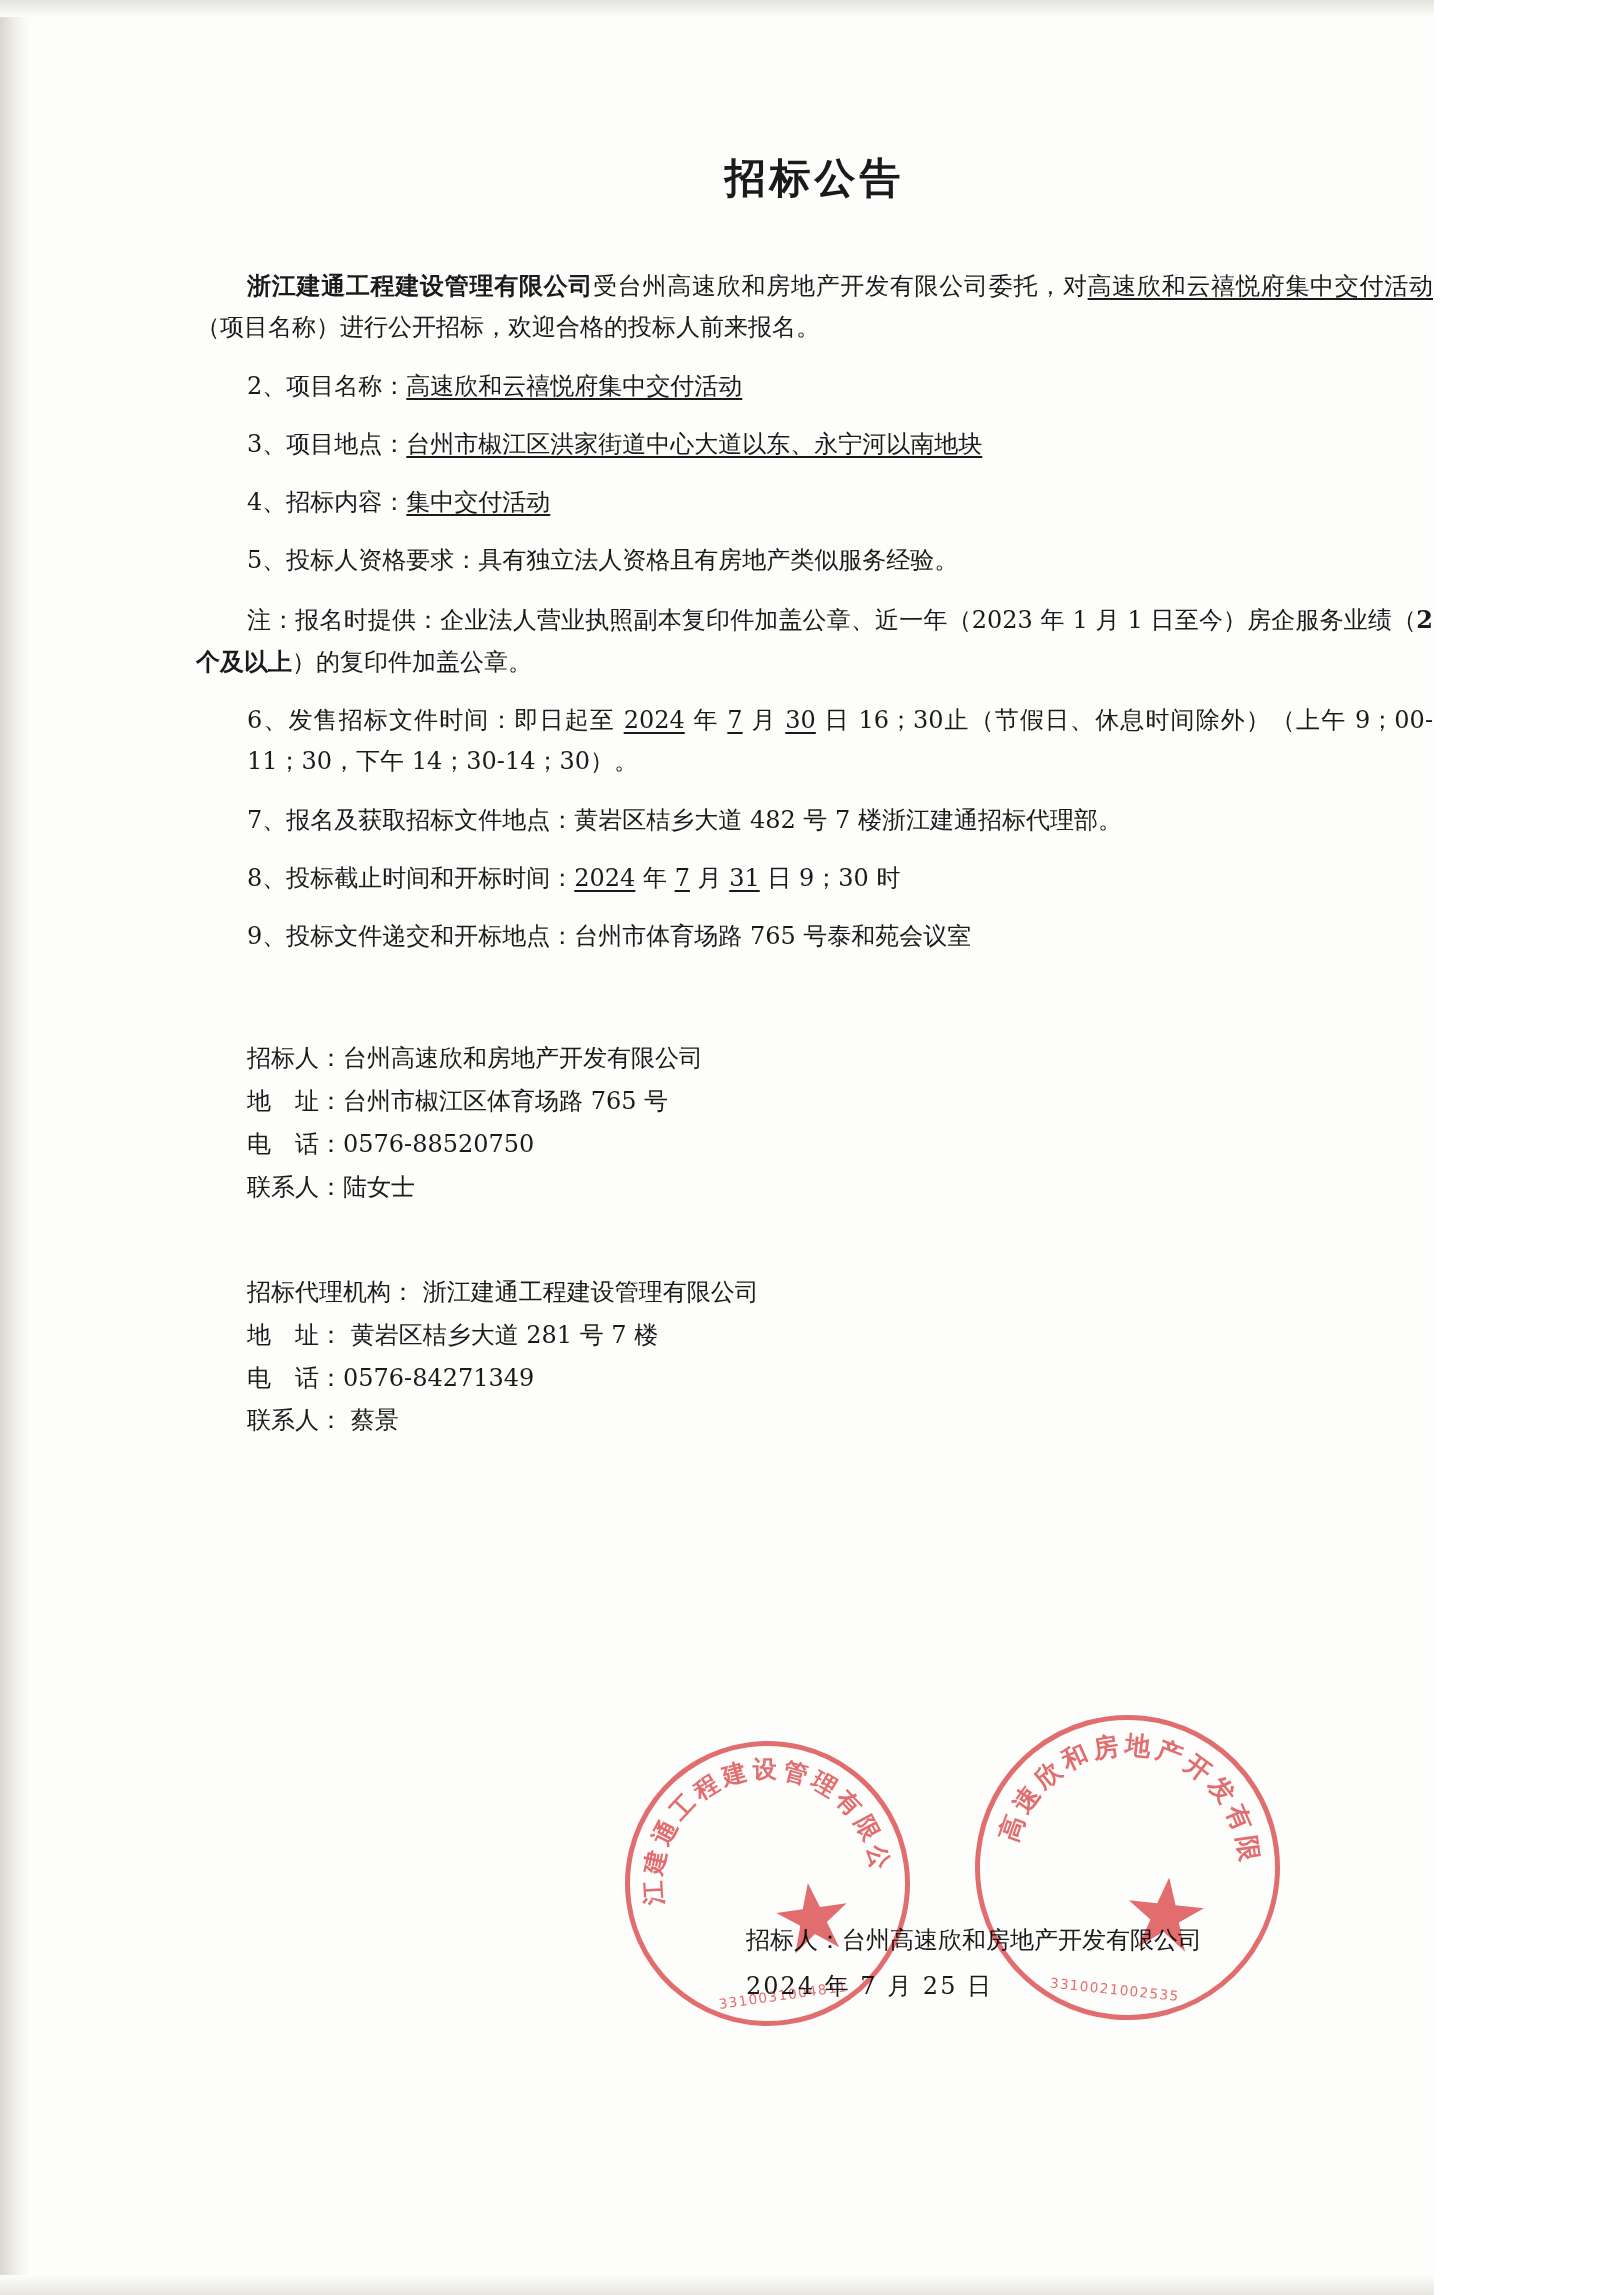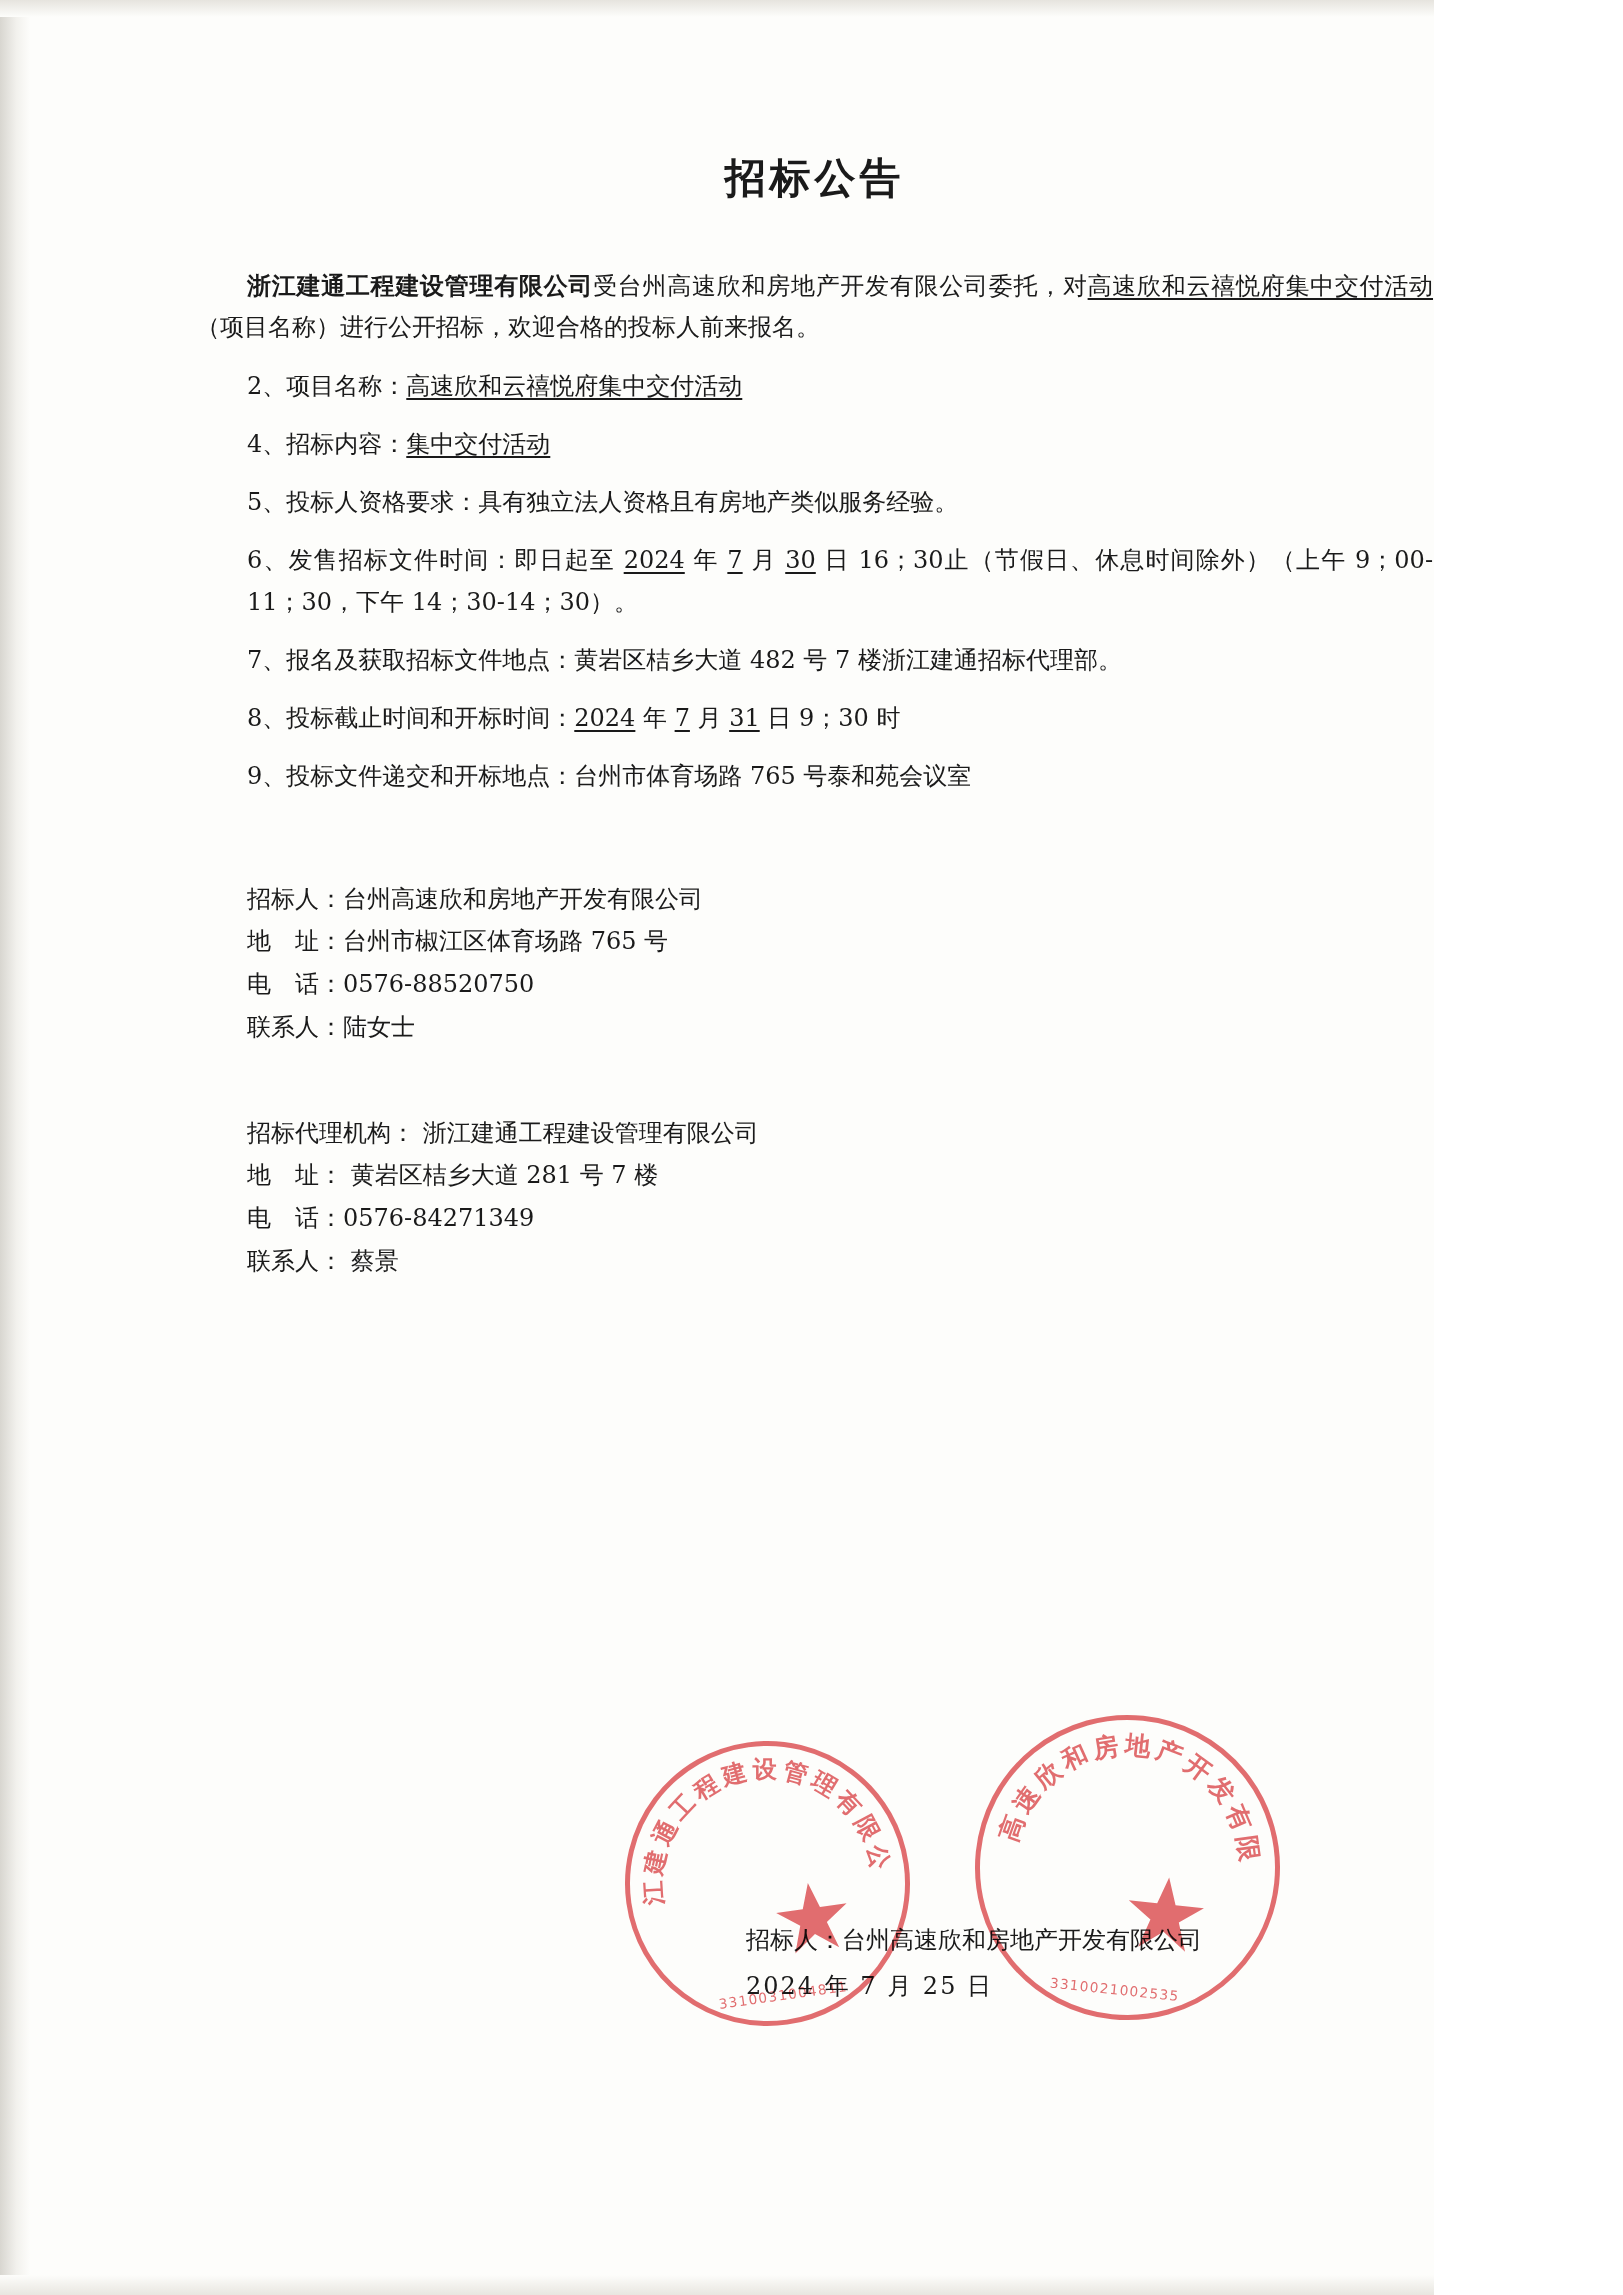--- a/index.html
+++ b/index.html
@@ -152,29 +152,35 @@
 
     <p class="indent2">
       <span class="bold">浙江建通工程建设管理有限公司</span><span>受台州高速欣和房地产开发有限公司委托，对</span><span class="u">高速欣和云禧悦府集中交付活动</span><span>（项目名称）进行公开招标，欢迎合格的投标人前来报名。</span>
     </p>
 
 
     <p class="indent-num">
       <span>2、</span><span>项目名称：</span><span class="u">高速欣和云禧悦府集中交付活动</span>
     </p>
 
+    <p class="indent-num">
+      <span>3、</span><span>项目地点：</span><span class="u">台州市椒江区洪家街道中心大道以东、永宁河以南地块</span>
+    </p>
 
     <p class="indent-num">
       <span>4、</span><span>招标内容：</span><span class="u">集中交付活动</span>
     </p>
 
     <p class="indent-num">
       <span>5、</span><span>投标人资格要求：</span><span>具有独立法人资格且有房地产类似服务经验。</span>
     </p>
 
+    <p class="indent2">
+      <span>注：报名时提供：企业法人营业执照副本复印件加盖公章、近一年（2023 年 1 月 1 日至今）房企服务业绩（</span><span class="bold">2 个及以上</span><span>）的复印件加盖公章。</span>
+    </p>
 
     <p class="indent-num">
       <span>6、</span><span>发售招标文件时间：即日起至 </span><span class="u">2024</span><span> 年 </span><span class="u">7</span><span> 月 </span><span class="u">30</span><span> 日 </span><span>16；30</span><span>止（节假日、休息时间除外）（上午 9；00-11；30，下午 14；30-14；30）。</span>
     </p>
 
     <p class="indent-num">
       <span>7、</span><span>报名及获取招标文件地点：黄岩区桔乡大道 482 号 7 楼浙江建通招标代理部。</span>
     </p>
 
     <p class="indent-num">

